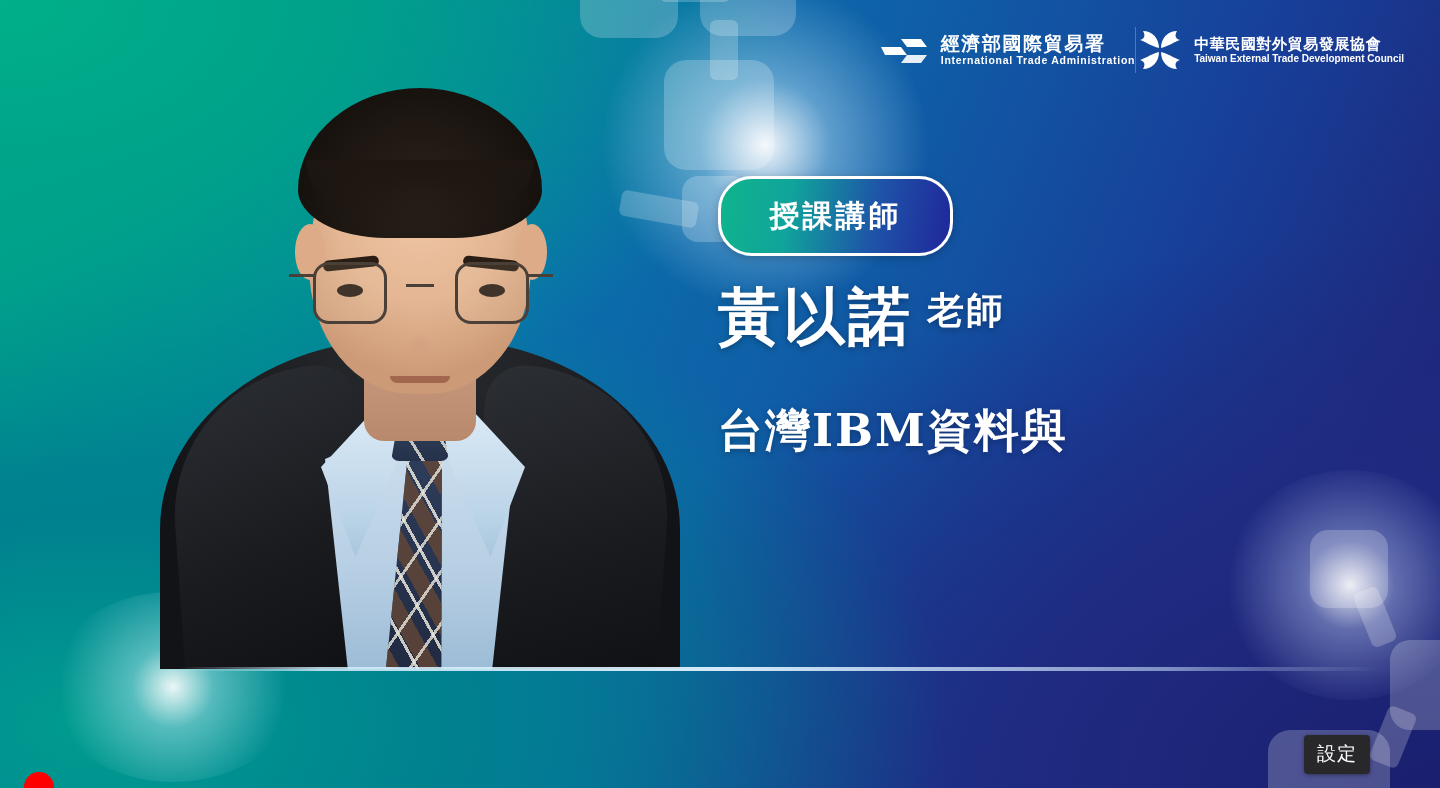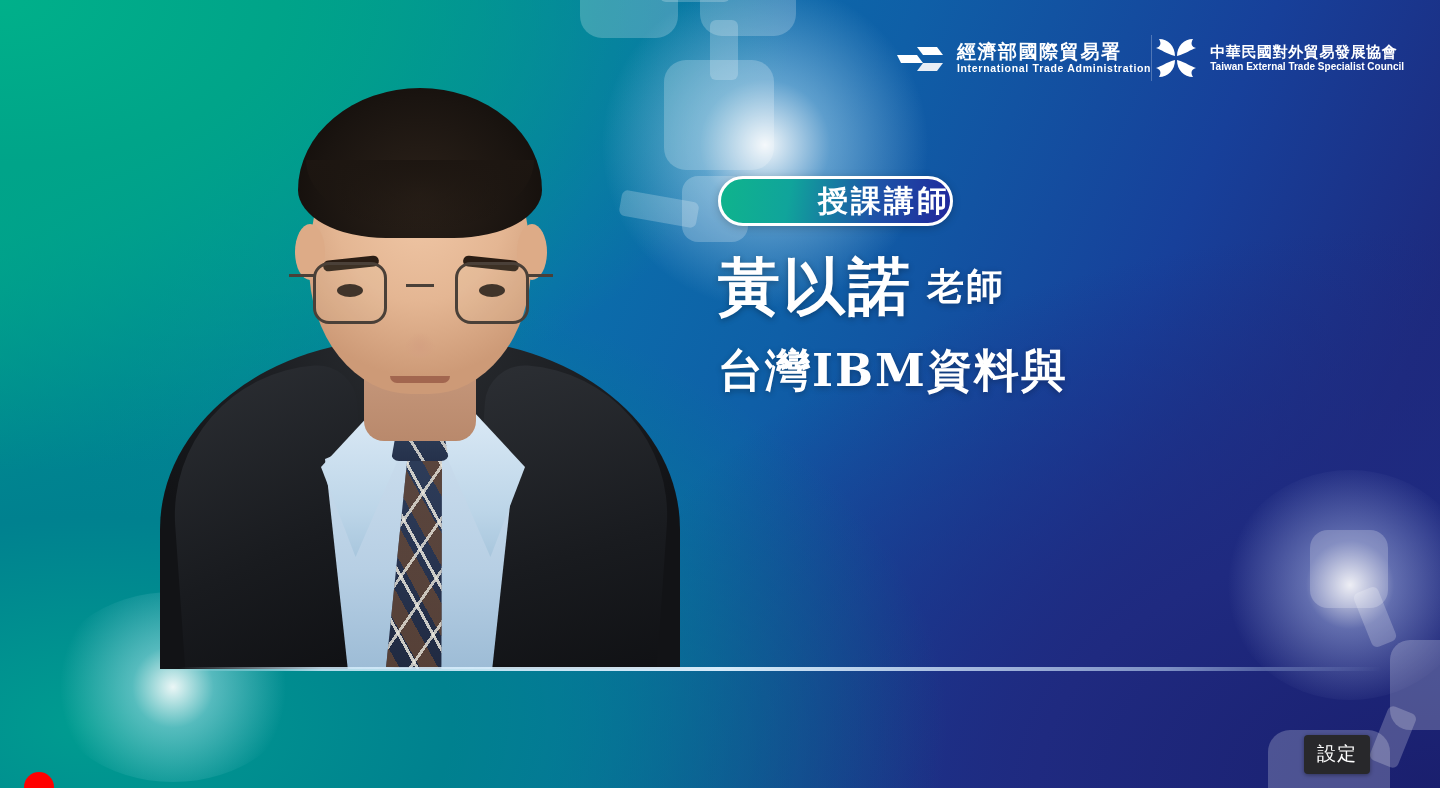--- a/index.html
+++ b/index.html
@@ -175,59 +175,59 @@
   
   #hline {
     position:absolute; left:178px; top:667px; width:1205px; height:4px;
     background:linear-gradient(90deg, rgba(255,255,255,0) 0%, rgba(210,235,250,.85) 12%,
                rgba(225,242,255,.95) 45%, rgba(190,215,245,.6) 82%, rgba(255,255,255,0) 100%);
     filter:blur(.4px);
   }
 
   
   #logos {
-    position:absolute; top:34px; right:36px;
+    position:absolute; top:26px; right:36px;
     display:flex; align-items:center; 
   }
   .logo-block { display:flex; align-items:center; gap:10px; }
   .logo-div { width:1px; height:46px; background:rgba(255,255,255,.25); }
   .logo-txt { color:#fff; line-height:1.12; }
   .logo-zh { font-size:19px; letter-spacing:1.6px; font-weight:700; white-space:nowrap; }
   .logo-en { font-size:10.5px; letter-spacing:.7px; font-weight:700; white-space:nowrap; }
   .taitra-zh { font-size:15px; letter-spacing:.6px; font-weight:700; white-space:nowrap; }
   .taitra-en { font-size:10px; letter-spacing:0px; font-weight:700; white-space:nowrap; }
 
   
   #panel { position:absolute; left:718px; top:176px; width:700px; }
 
   #badge {
     position:relative;
-    display:inline-flex; align-items:center; justify-content:flex-end;
-    width:235px; height:50px;
+    display:inline-flex; align-items:center; justify-content:center;
+    width:235px; height:80px;
     border-radius:34px;
     border:3px solid #ffffff;
     background:linear-gradient(100deg,#0fb48c 0%, #10a49b 30%, #1e55a8 66%, #20269b 100%);
     box-shadow:0 2px 8px rgba(0,0,0,.22);
   }
   #badge-label {
     color:#fff; font-size:30px; font-weight:700; letter-spacing:3px;
     font-family:"DejaVu Sans", sans-serif;
   }
 
   #name-row {
     margin-top:30px;
-    display:flex; align-items:center; gap:14px;
+    display:flex; align-items:flex-start; gap:14px;
     color:#fff;
     font-family:"DejaVu Serif", serif;
     text-shadow:0 2px 6px rgba(0,0,0,.30);
   }
   #name { font-size:62px; font-weight:700; letter-spacing:3px; line-height:1; }
   #name-suffix { font-size:37px; font-weight:700; letter-spacing:2px; }
 
-  #role { margin-top:24px; color:#fff;
+  #role { margin-top:54px; color:#fff;
     font-family:"DejaVu Serif", serif;
     text-shadow:0 2px 6px rgba(0,0,0,.28);
   }
   .role-line { font-size:45px; font-weight:700; letter-spacing:2px; line-height:1.30; white-space:nowrap; }
   .role-line.en { font-size:44px; letter-spacing:.5px; font-family:"Liberation Serif", serif; }
 
   
   #settings-tooltip {
     position:absolute; right:70px; bottom:14px;
     background:#28282b; color:#fff;
@@ -325,21 +325,21 @@
       <svg width="48" height="48" viewBox="0 0 48 48">
         <g fill="#ffffff">
           <path d="M23 22 C23 12 16 5 7 5 C10 10 8 13 4 14 C10 16 13 19 23 22 Z"></path>
           <path d="M25 22 C25 12 32 5 41 5 C38 10 40 13 44 14 C38 16 35 19 25 22 Z"></path>
           <path d="M23 26 C23 36 16 43 7 43 C10 38 8 35 4 34 C10 32 13 29 23 26 Z"></path>
           <path d="M25 26 C25 36 32 43 41 43 C38 38 40 35 44 34 C38 32 35 29 25 26 Z"></path>
         </g>
       </svg>
       <div class="logo-txt">
         <div class="taitra-zh">中華民國對外貿易發展協會</div>
-        <div class="taitra-en">Taiwan External Trade Specialist Council</div>
+        <div class="taitra-en">Taiwan External Trade Development Council</div>
       </div>
     </div>
 
   </div>
 
   <div id="panel">
 
     <div id="badge">
       <span id="badge-label">授課講師</span>
     </div>

